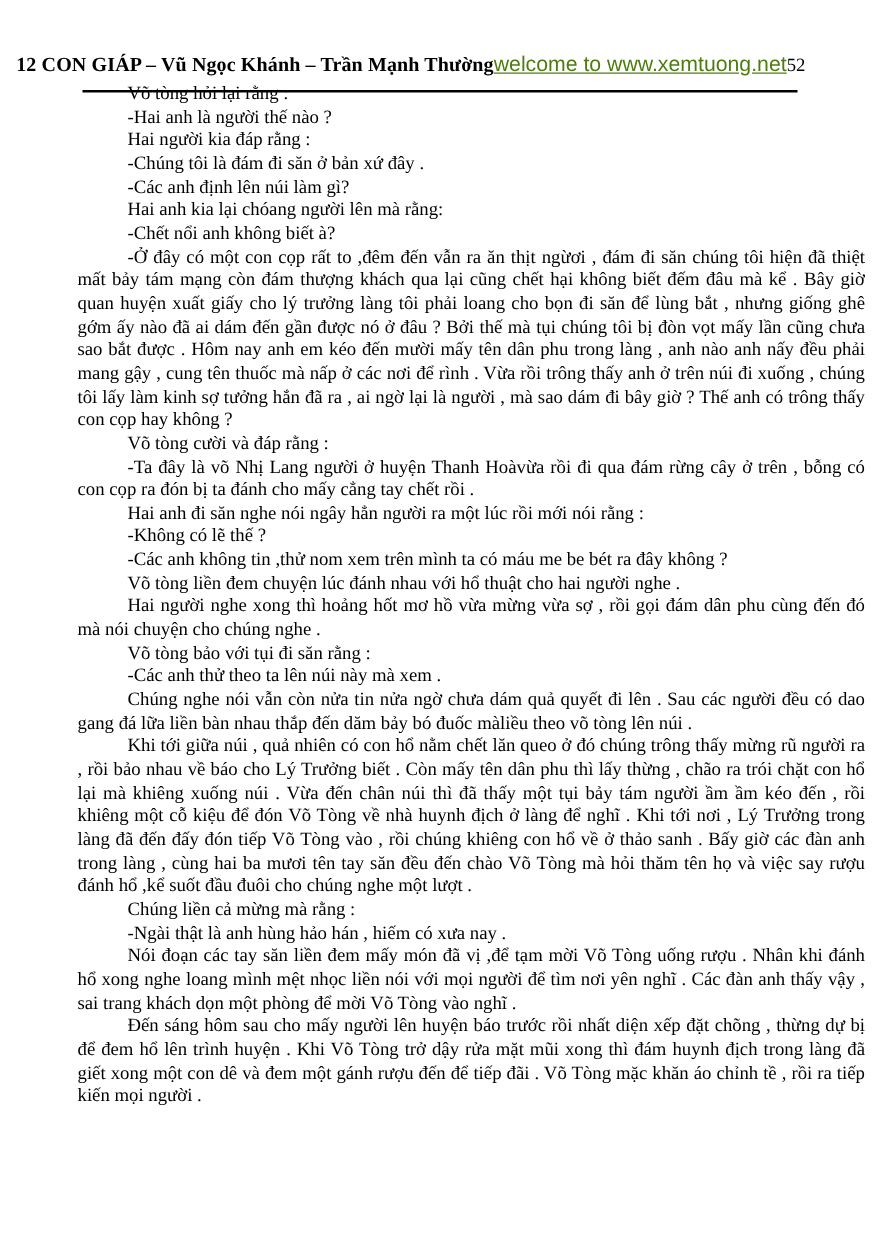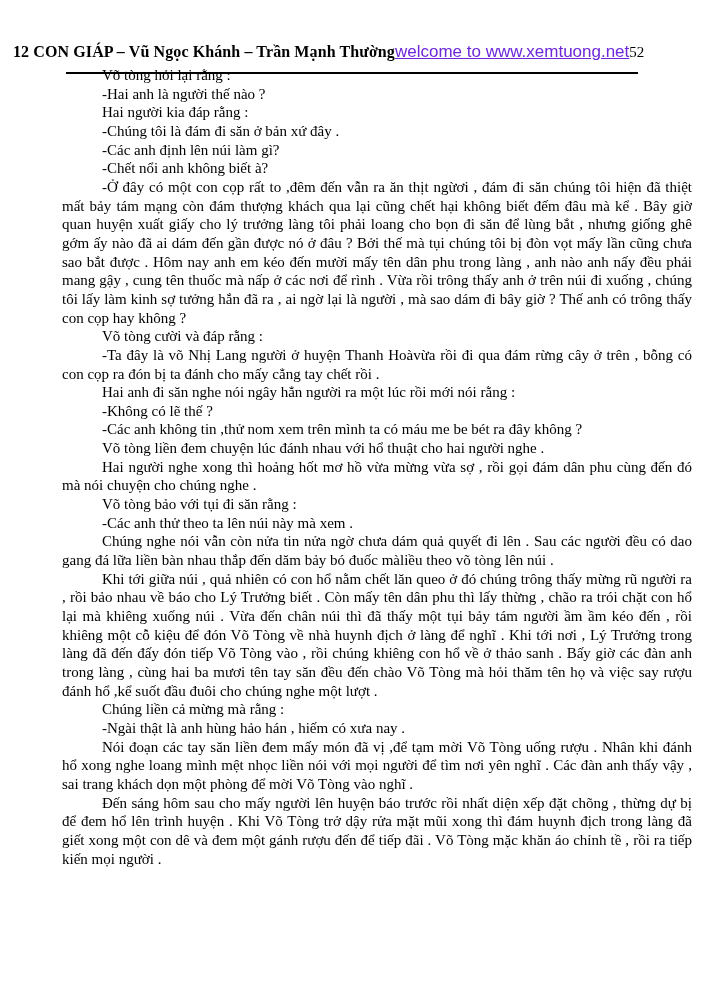--- a/index.html
+++ b/index.html
@@ -27,21 +27,21 @@
     font-family: "Liberation Serif", serif;
     font-weight: bold;
     font-size: 16px;
     letter-spacing: 0.1px;
   }
   .header-right { display: flex; align-items: baseline; }
   .header-link {
     font-family: "Liberation Sans", sans-serif;
     font-size: 17px;
     text-decoration: underline;
-    color: #6d28d9;
+    color: #4d7c0f;
   }
   .header-pageno {
     font-family: Liberation Serif, serif;
     font-size: 15px;
   }
   .header-rule {
     position: absolute;
     top: 72px; left: 66px;
     width: 572px; height: 0;
     border: none;
@@ -77,20 +77,21 @@
   </div>
 
   <hr class="header-rule">
 
   <div class="content">
     <p>Võ tòng hỏi lại rằng :</p>
     <p>-Hai anh là người thế nào ?</p>
     <p>Hai người kia đáp rằng :</p>
     <p>-Chúng tôi là đám đi săn ở bản xứ đây .</p>
     <p>-Các anh định lên núi làm gì?</p>
+    <p>Hai anh kia lại chóang người lên mà rằng:</p>
     <p>-Chết nổi anh không biết à?</p>
     <p>-Ở đây có một con cọp rất to ,đêm đến vẫn ra ăn thịt ngừơi , đám đi săn chúng tôi hiện đã thiệt mất bảy tám mạng còn đám thượng khách qua lại cũng chết hại không biết đếm đâu mà kể . Bây giờ quan huyện xuất giấy cho lý trưởng làng tôi phải loang cho bọn đi săn để lùng bắt , nhưng giống ghê gớm ấy nào đã ai dám đến gần được nó ở đâu ? Bởi thế mà tụi chúng tôi bị đòn vọt mấy lần cũng chưa sao bắt được . Hôm nay anh em kéo đến mười mấy tên dân phu trong làng , anh nào anh nấy đều phải mang gậy , cung tên thuốc mà nấp ở các nơi để rình . Vừa rồi trông thấy anh ở trên núi đi xuống , chúng tôi lấy làm kinh sợ tưởng hắn đã ra , ai ngờ lại là người , mà sao dám đi bây giờ ? Thế anh có trông thấy con cọp hay không ?</p>
     <p>Võ tòng cười và đáp rằng :</p>
     <p>-Ta đây là võ Nhị Lang người ở huyện Thanh Hoàvừa rồi đi qua đám rừng cây ở trên , bỗng có con cọp ra đón bị ta đánh cho mấy cẳng tay chết rồi  .</p>
     <p>Hai anh đi săn nghe nói ngây hẳn người ra một lúc rồi mới nói rằng :</p>
     <p>-Không có lẽ thế ?</p>
     <p>-Các anh không tin ,thử nom xem trên mình ta có máu me be bét ra đây không ?</p>
     <p>Võ tòng liền đem chuyện lúc đánh nhau với hổ thuật cho hai người nghe .</p>
     <p>Hai người nghe xong thì hoảng hốt mơ hồ vừa mừng vừa sợ , rồi gọi đám dân phu cùng đến đó mà nói chuyện cho chúng nghe .</p>
     <p>Võ tòng bảo với tụi đi săn rằng :</p>

